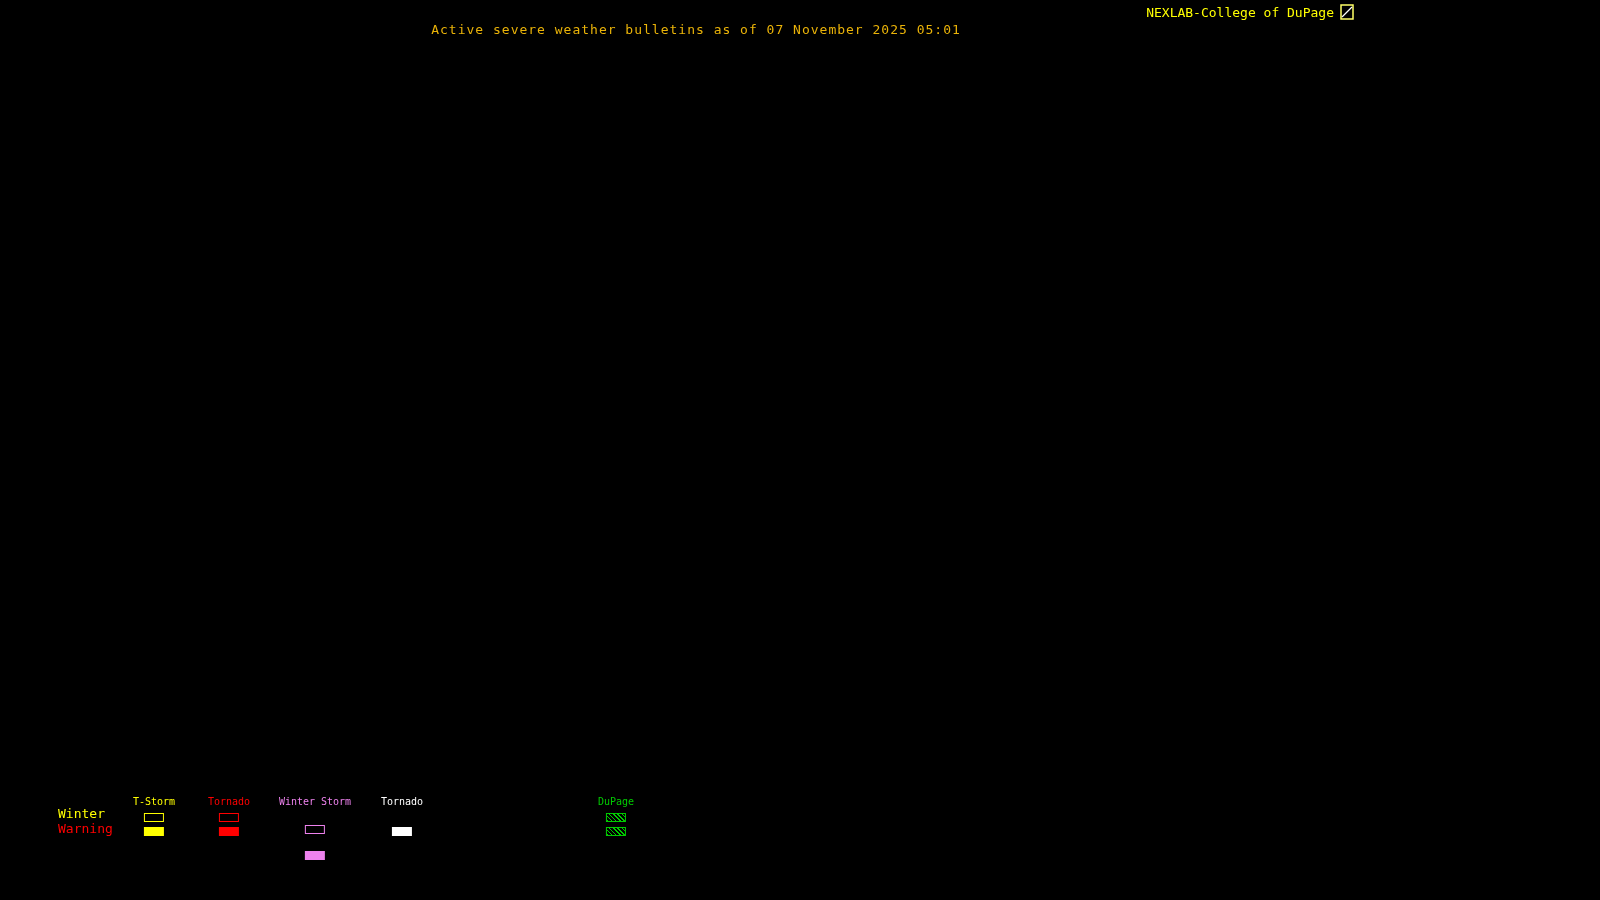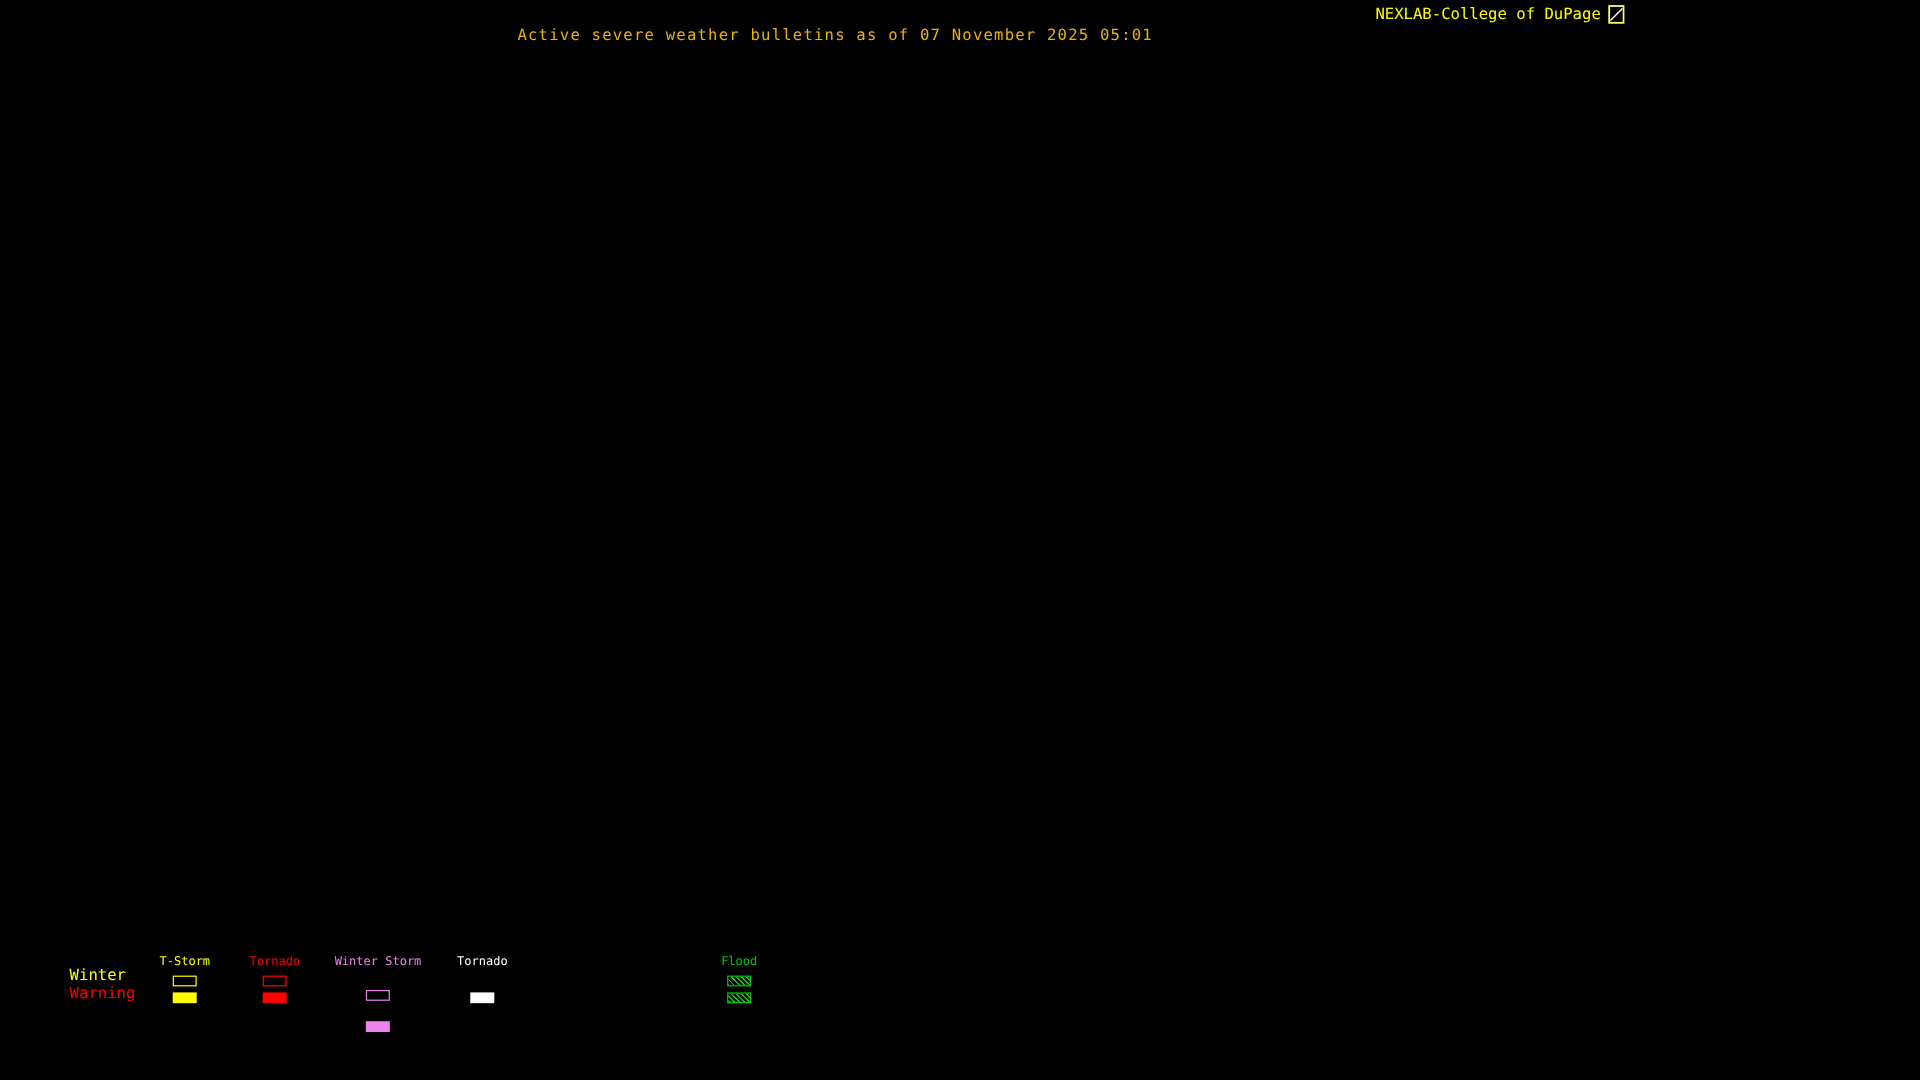--- a/index.html
+++ b/index.html
@@ -74,19 +74,19 @@
     </div>
 
     <div class="cat cat-3">
       <div class="cat-label" style="color: rgb(255, 255, 255);">Tornado</div>
       <div class="swatch watch" style="visibility: hidden;"></div>
       <div class="swatch warning" style="background: rgb(255, 255, 255);"></div>
     </div>
 
 
     <div class="cat cat-5">
-      <div class="cat-label" style="color: rgb(0, 204, 0);">Flood</div>
+      <div class="cat-label" style="color: rgb(0, 204, 0);">DuPage</div>
       <div class="swatch watch" style="border: 1px solid rgb(0, 204, 0); background: repeating-linear-gradient(45deg, rgb(0, 204, 0) 0px, rgb(0, 204, 0) 1px, transparent 1px, transparent 3px);"></div>
       <div class="swatch warning" style="border: 1px solid rgb(0, 204, 0); background: repeating-linear-gradient(45deg, rgb(0, 204, 0) 0px, rgb(0, 204, 0) 1px, transparent 1px, transparent 3px);"></div>
     </div>
 
   </div>
 </div>
 
 </body></html>

